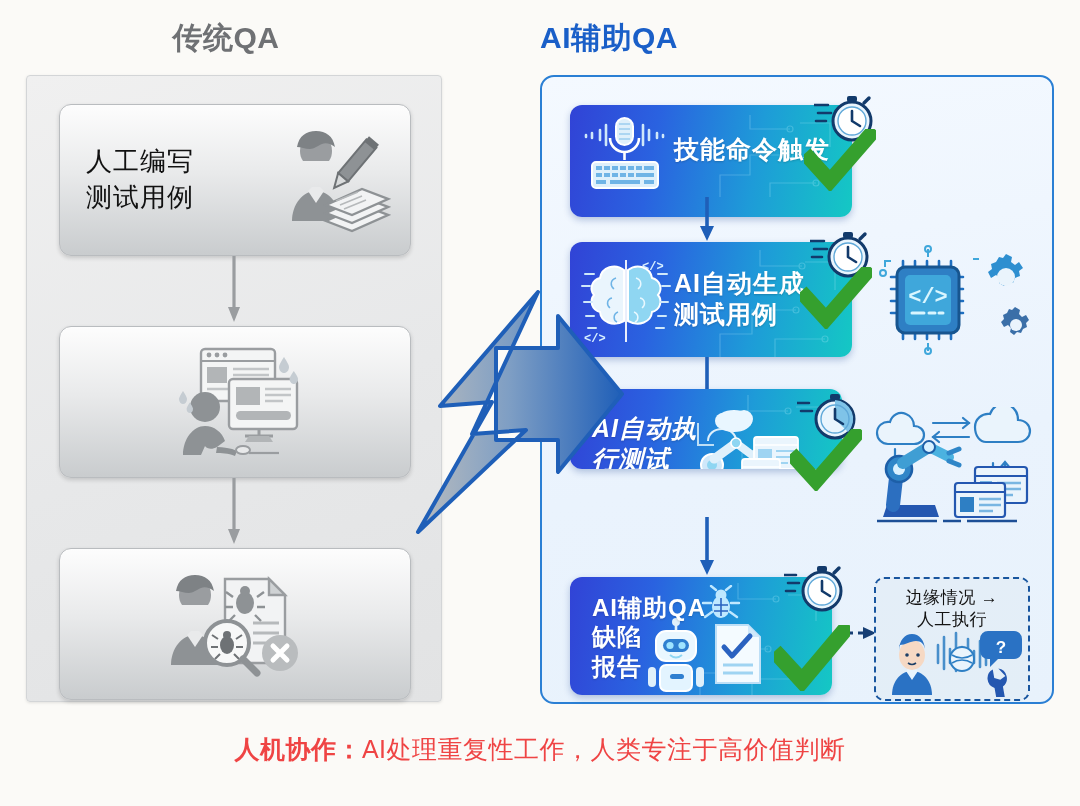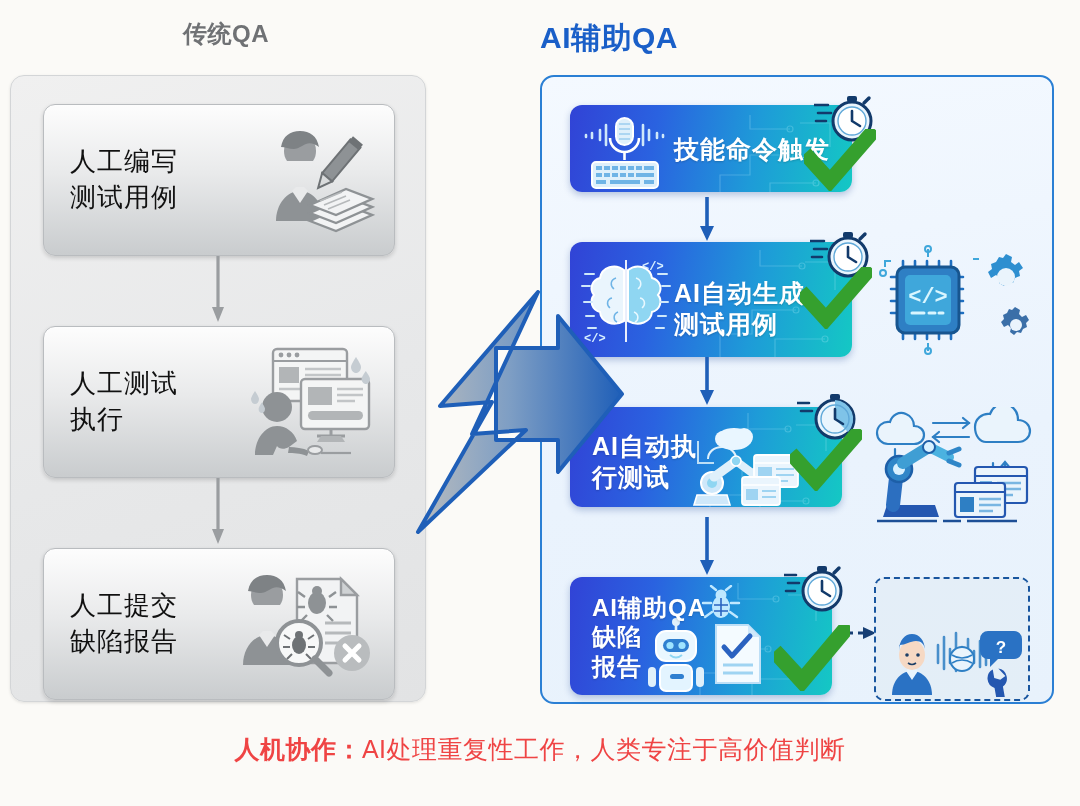--- a/index.html
+++ b/index.html
@@ -7,27 +7,27 @@
   body{
     width:1080px;height:806px;
     background:#fbfaf7;
     font-family:"Liberation Sans","DejaVu Sans",sans-serif;
     overflow:hidden;position:relative;
   }
   .stage{position:relative;width:1080px;height:806px;}
 
   
   .hdr{position:absolute;font-weight:bold;letter-spacing:.5px;white-space:nowrap;}
-  .hdr-left{left:0;top:18px;width:452px;text-align:center;font-size:24px;color:#6f7174;}
+  .hdr-left{left:0;top:18px;width:452px;text-align:center;font-size:30px;color:#6f7174;}
   .hdr-right{left:540px;top:18px;width:540px;font-size:30px;color:#1a5fc8;}
 
   
   .panel-left{
-    position:absolute;left:10px;top:75px;width:414px;height:625px;
-    border-radius:14px;border:1px solid #d3d5d7;
+    position:absolute;left:26px;top:75px;width:414px;height:625px;
+    border-radius:4px;border:1px solid #d3d5d7;
     background:linear-gradient(160deg,#f0f0f0 0%,#e7e8e9 55%,#e2e3e4 100%);
     box-shadow:0 1px 3px rgba(0,0,0,.10);
   }
   .gbox{
     position:absolute;left:32px;width:350px;height:150px;
     border-radius:12px;border:1px solid #b9bcbf;
     background:linear-gradient(180deg,#fdfdfd 0%,#e9eaeb 45%,#c9ccce 100%);
     box-shadow:0 2px 4px rgba(0,0,0,.16);
     display:flex;align-items:center;
   }
@@ -49,31 +49,31 @@
     position:absolute;left:540px;top:75px;width:510px;height:625px;
     border-radius:14px;border:2px solid #2a7fd4;
     background:linear-gradient(170deg,#f4f9ff 0%,#eaf3fd 60%,#e8f2fc 100%);
   }
   .bbox{
     position:absolute;left:28px;border-radius:12px;
     background:linear-gradient(100deg,#3143d6 0%,#2a62e0 30%,#1e9bd8 65%,#14c8c4 100%);
     box-shadow:0 3px 7px rgba(20,60,140,.28);
     overflow:hidden;
   }
-  .bbox-1{top:28px;width:282px;height:87px;}
+  .bbox-1{top:28px;width:282px;height:112px;}
   .bbox-2{top:165px;width:282px;height:115px;}
-  .bbox-3{top:330px;width:272px;height:100px;}
+  .bbox-3{top:312px;width:272px;height:80px;font-style:italic;}
   .bbox-4{top:500px;width:262px;height:118px;}
   .btext{
     position:absolute;color:#fff;font-weight:bold;font-size:25px;
     line-height:1.22;white-space:pre-line;letter-spacing:1px;
     text-shadow:0 1px 2px rgba(0,0,0,.18);z-index:4;
   }
   .bbox-1 .btext{left:104px;top:29px;}
-  .bbox-2 .btext{left:104px;top:36px;}
+  .bbox-2 .btext{left:104px;top:26px;}
   .bbox-3 .btext{left:22px;top:24px;}
   .bbox-4 .btext{left:22px;top:16px;font-size:24px;}
   .circuit{position:absolute;inset:0;opacity:.35;z-index:1;}
 
   .barrow{position:absolute;left:158px;width:14px;}
   .barrow-1{top:120px;height:46px;}
   .barrow-2{top:280px;height:50px;}
   .barrow-3{top:440px;height:60px;}
 
   
@@ -147,22 +147,20 @@
     </div>
 
     <div class="garrow garrow-1">
       <svg width="12" height="68" viewBox="0 0 12 68">
         <path d="M6 0v52" stroke="#9a9da0" stroke-width="3.2" fill="none"></path>
         <path d="M6 66l-6-15h12z" fill="#9a9da0"></path>
       </svg>
     </div>
 
     <div class="gbox gbox-2">
-      <div class="gtext">人工测试
-执行</div>
       <div class="gicon">
         <svg width="145" height="118" viewBox="0 0 145 118">
           <rect x="38" y="6" width="74" height="52" rx="4" fill="#f4f5f5" stroke="#9a9da0" stroke-width="2.4"></rect>
           <path d="M38 18h74" stroke="#9a9da0" stroke-width="2.2"></path>
           <circle cx="46" cy="12" r="2.4" fill="#9a9da0"></circle>
             <circle cx="54" cy="12" r="2.4" fill="#9a9da0"></circle>
             <circle cx="62" cy="12" r="2.4" fill="#9a9da0"></circle>
           <rect x="44" y="24" width="20" height="16" fill="#b2b5b7"></rect>
           <g stroke="#c2c5c7" stroke-width="2.6">
               <path d="M70 26h36M70 32h36M70 38h26M44 46h62"></path>
@@ -191,22 +189,20 @@
     </div>
 
     <div class="garrow garrow-2">
       <svg width="12" height="68" viewBox="0 0 12 68">
         <path d="M6 0v52" stroke="#9a9da0" stroke-width="3.2" fill="none"></path>
         <path d="M6 66l-6-15h12z" fill="#9a9da0"></path>
       </svg>
     </div>
 
     <div class="gbox gbox-3">
-      <div class="gtext">人工提交
-缺陷报告</div>
       <div class="gicon">
         <svg width="140" height="115" viewBox="0 0 140 115">
           <path d="M60 12h44l16 16v68H60z" fill="#f2f3f4" stroke="#9a9da0" stroke-width="2.4"></path>
           <path d="M104 12v16h16z" fill="#cfd2d4" stroke="#9a9da0" stroke-width="2.4"></path>
           <g stroke="#b6b9bb" stroke-width="3">
               <path d="M88 56h26M88 66h26M88 76h18"></path>
             </g>
           <g fill="#8e9295">
             <ellipse cx="80" cy="36" rx="9" ry="11"></ellipse>
             <circle cx="80" cy="24" r="5"></circle>
@@ -562,20 +558,22 @@
     </div>
 
     <div class="dashline">
       <svg width="44" height="16" viewBox="0 0 44 16">
         <path d="M0 8h30" stroke="#173f74" stroke-width="3" stroke-dasharray="7 5" fill="none"></path>
         <path d="M42 8l-13-6v12z" fill="#173f74"></path>
       </svg>
     </div>
 
     <div class="edgebox">
+      <div class="etext">边缘情况 →
+人工执行</div>
       <svg width="148" height="72" viewBox="0 0 148 72" style="position:absolute;left:2px;top:46px;">
         <path d="M14 70c0-14 9-24 20-24s20 10 20 24z" fill="#2a72c4"></path>
         <path d="M28 46l6 9 6-9-3-3h-6z" fill="#e8f4fd"></path>
         <ellipse cx="34" cy="30" rx="13" ry="15" fill="#f6d9c4"></ellipse>
         <path d="M21 26c0-11 6-17 13-17s13 6 13 17c0-7-4-10-9-10-6 0-10 4-17 4z" fill="#2a72c4"></path>
         <g fill="#1c3f66">
             <circle cx="29" cy="30" r="1.8"></circle>
             <circle cx="40" cy="30" r="1.8"></circle>
           </g>
         <path d="M30 38q4 3 8 0" stroke="#1c3f66" stroke-width="1.6" fill="none"></path>

